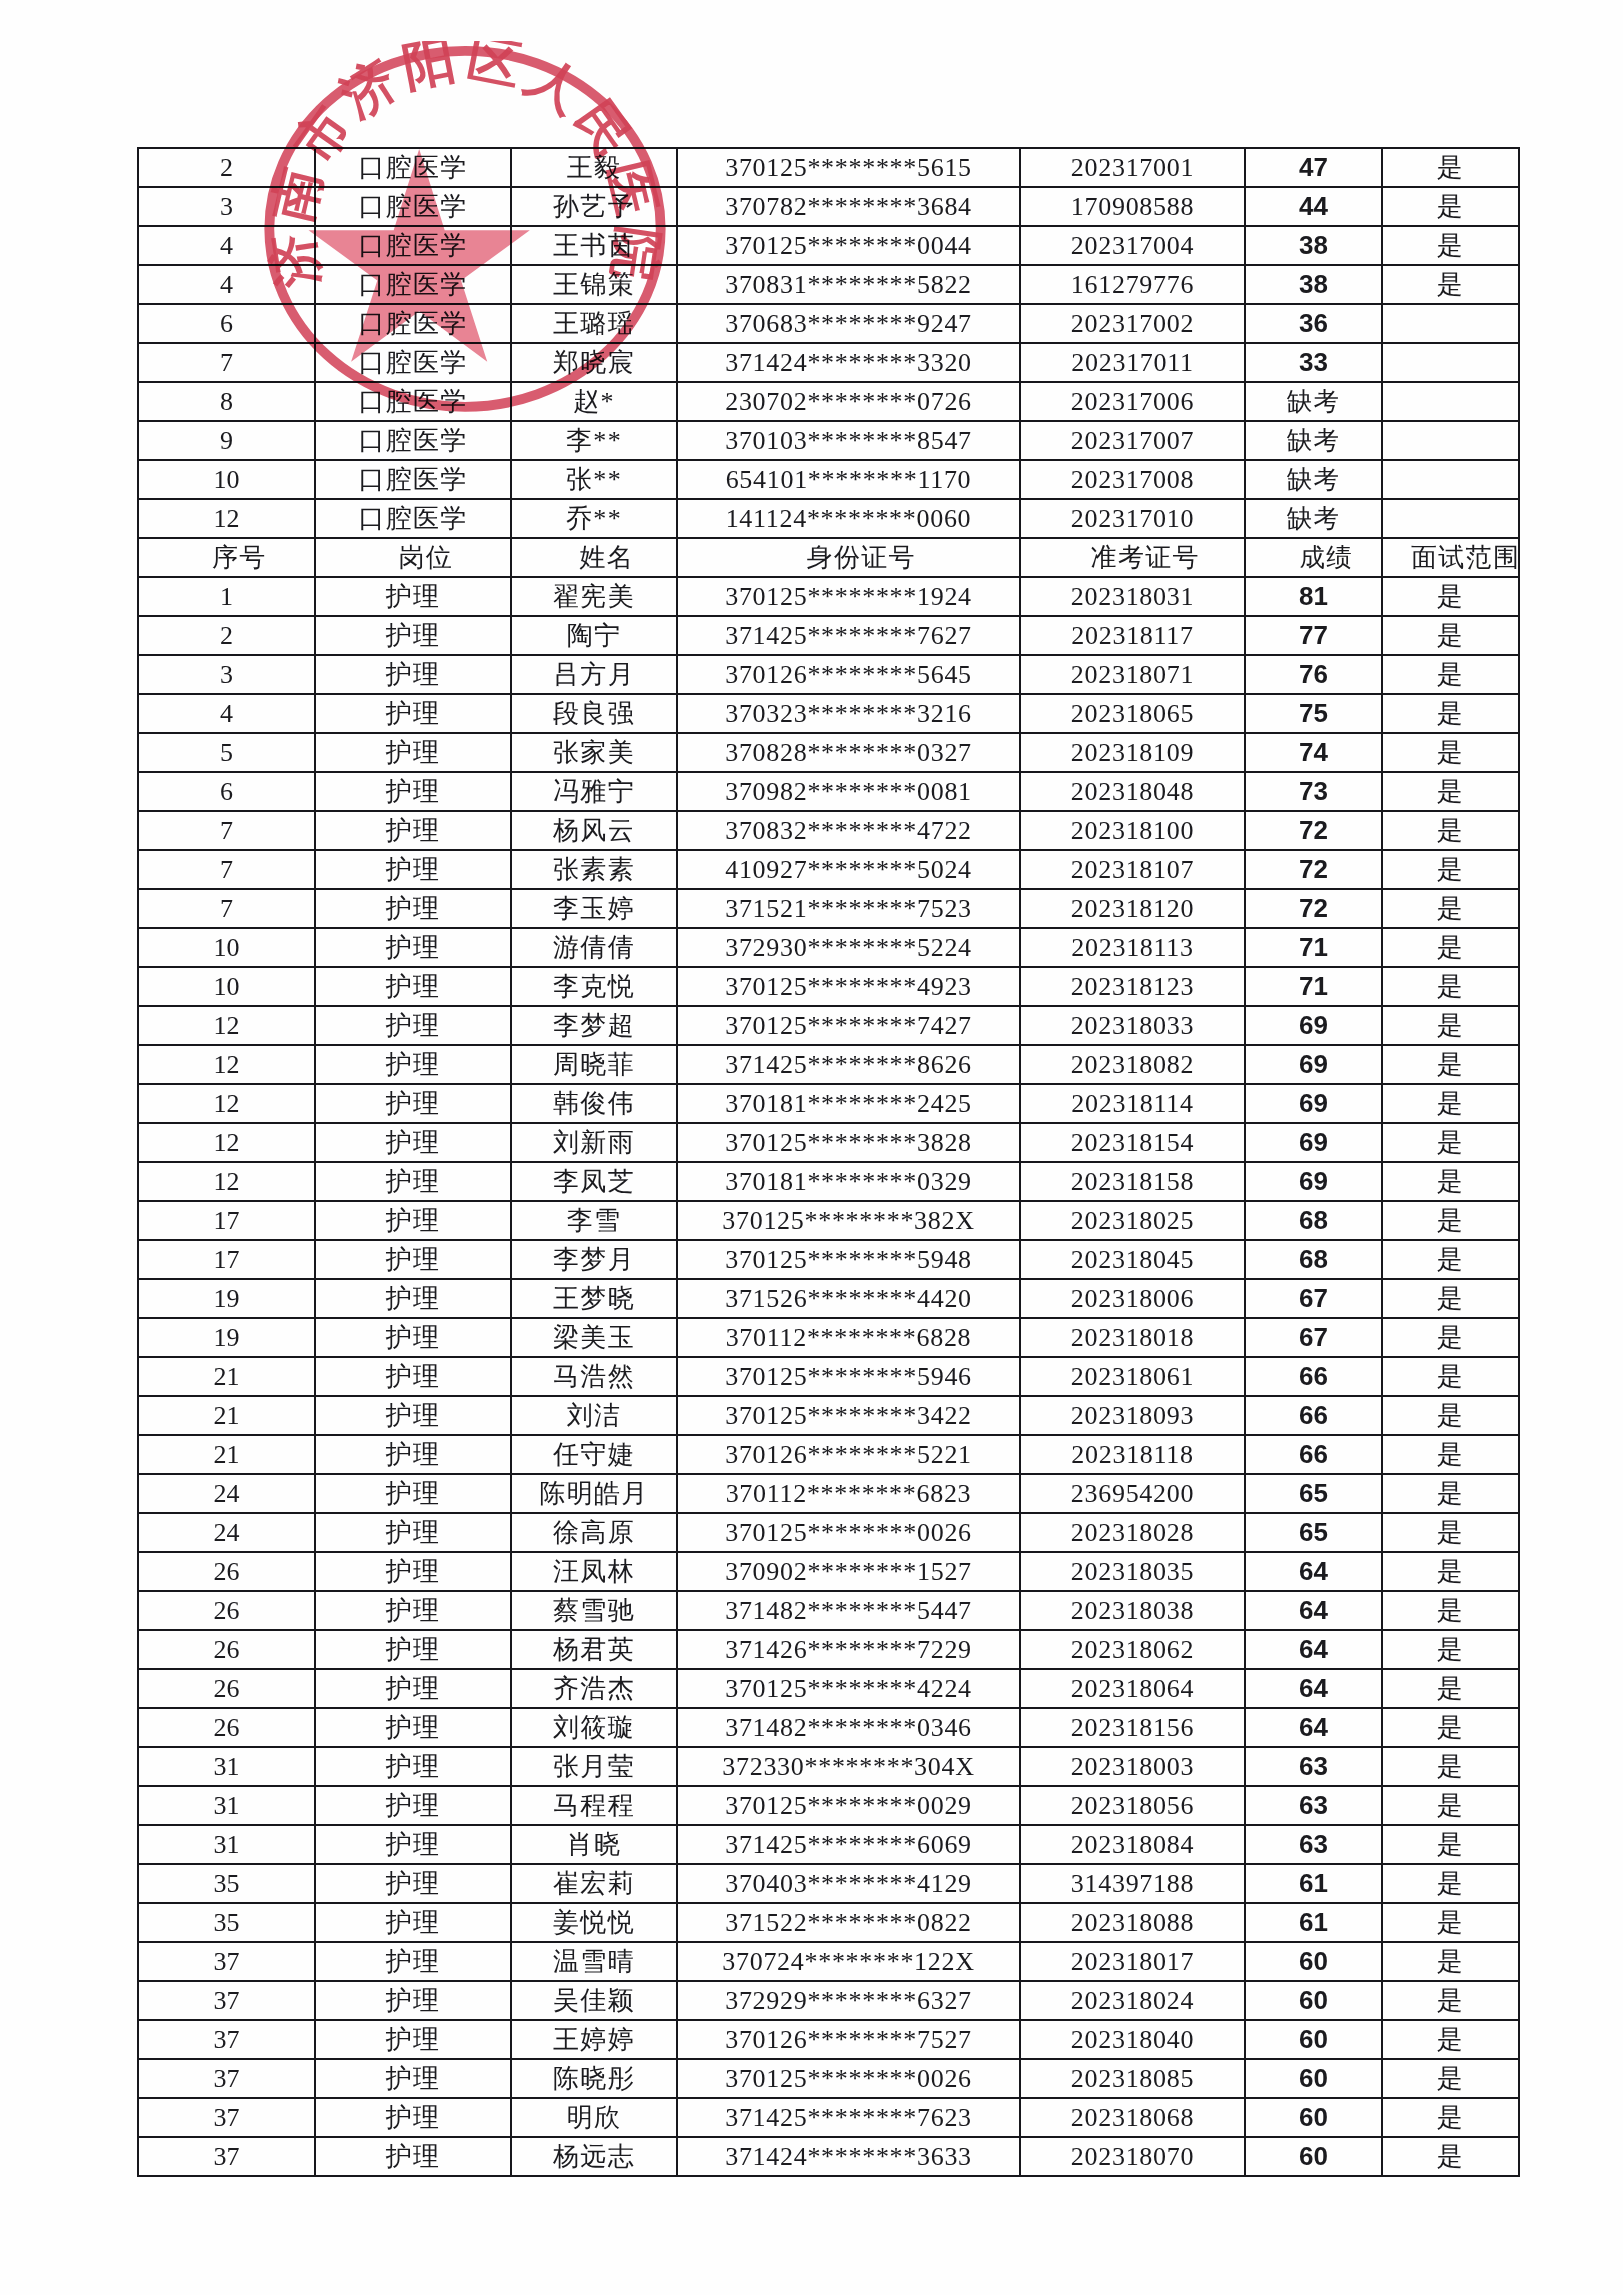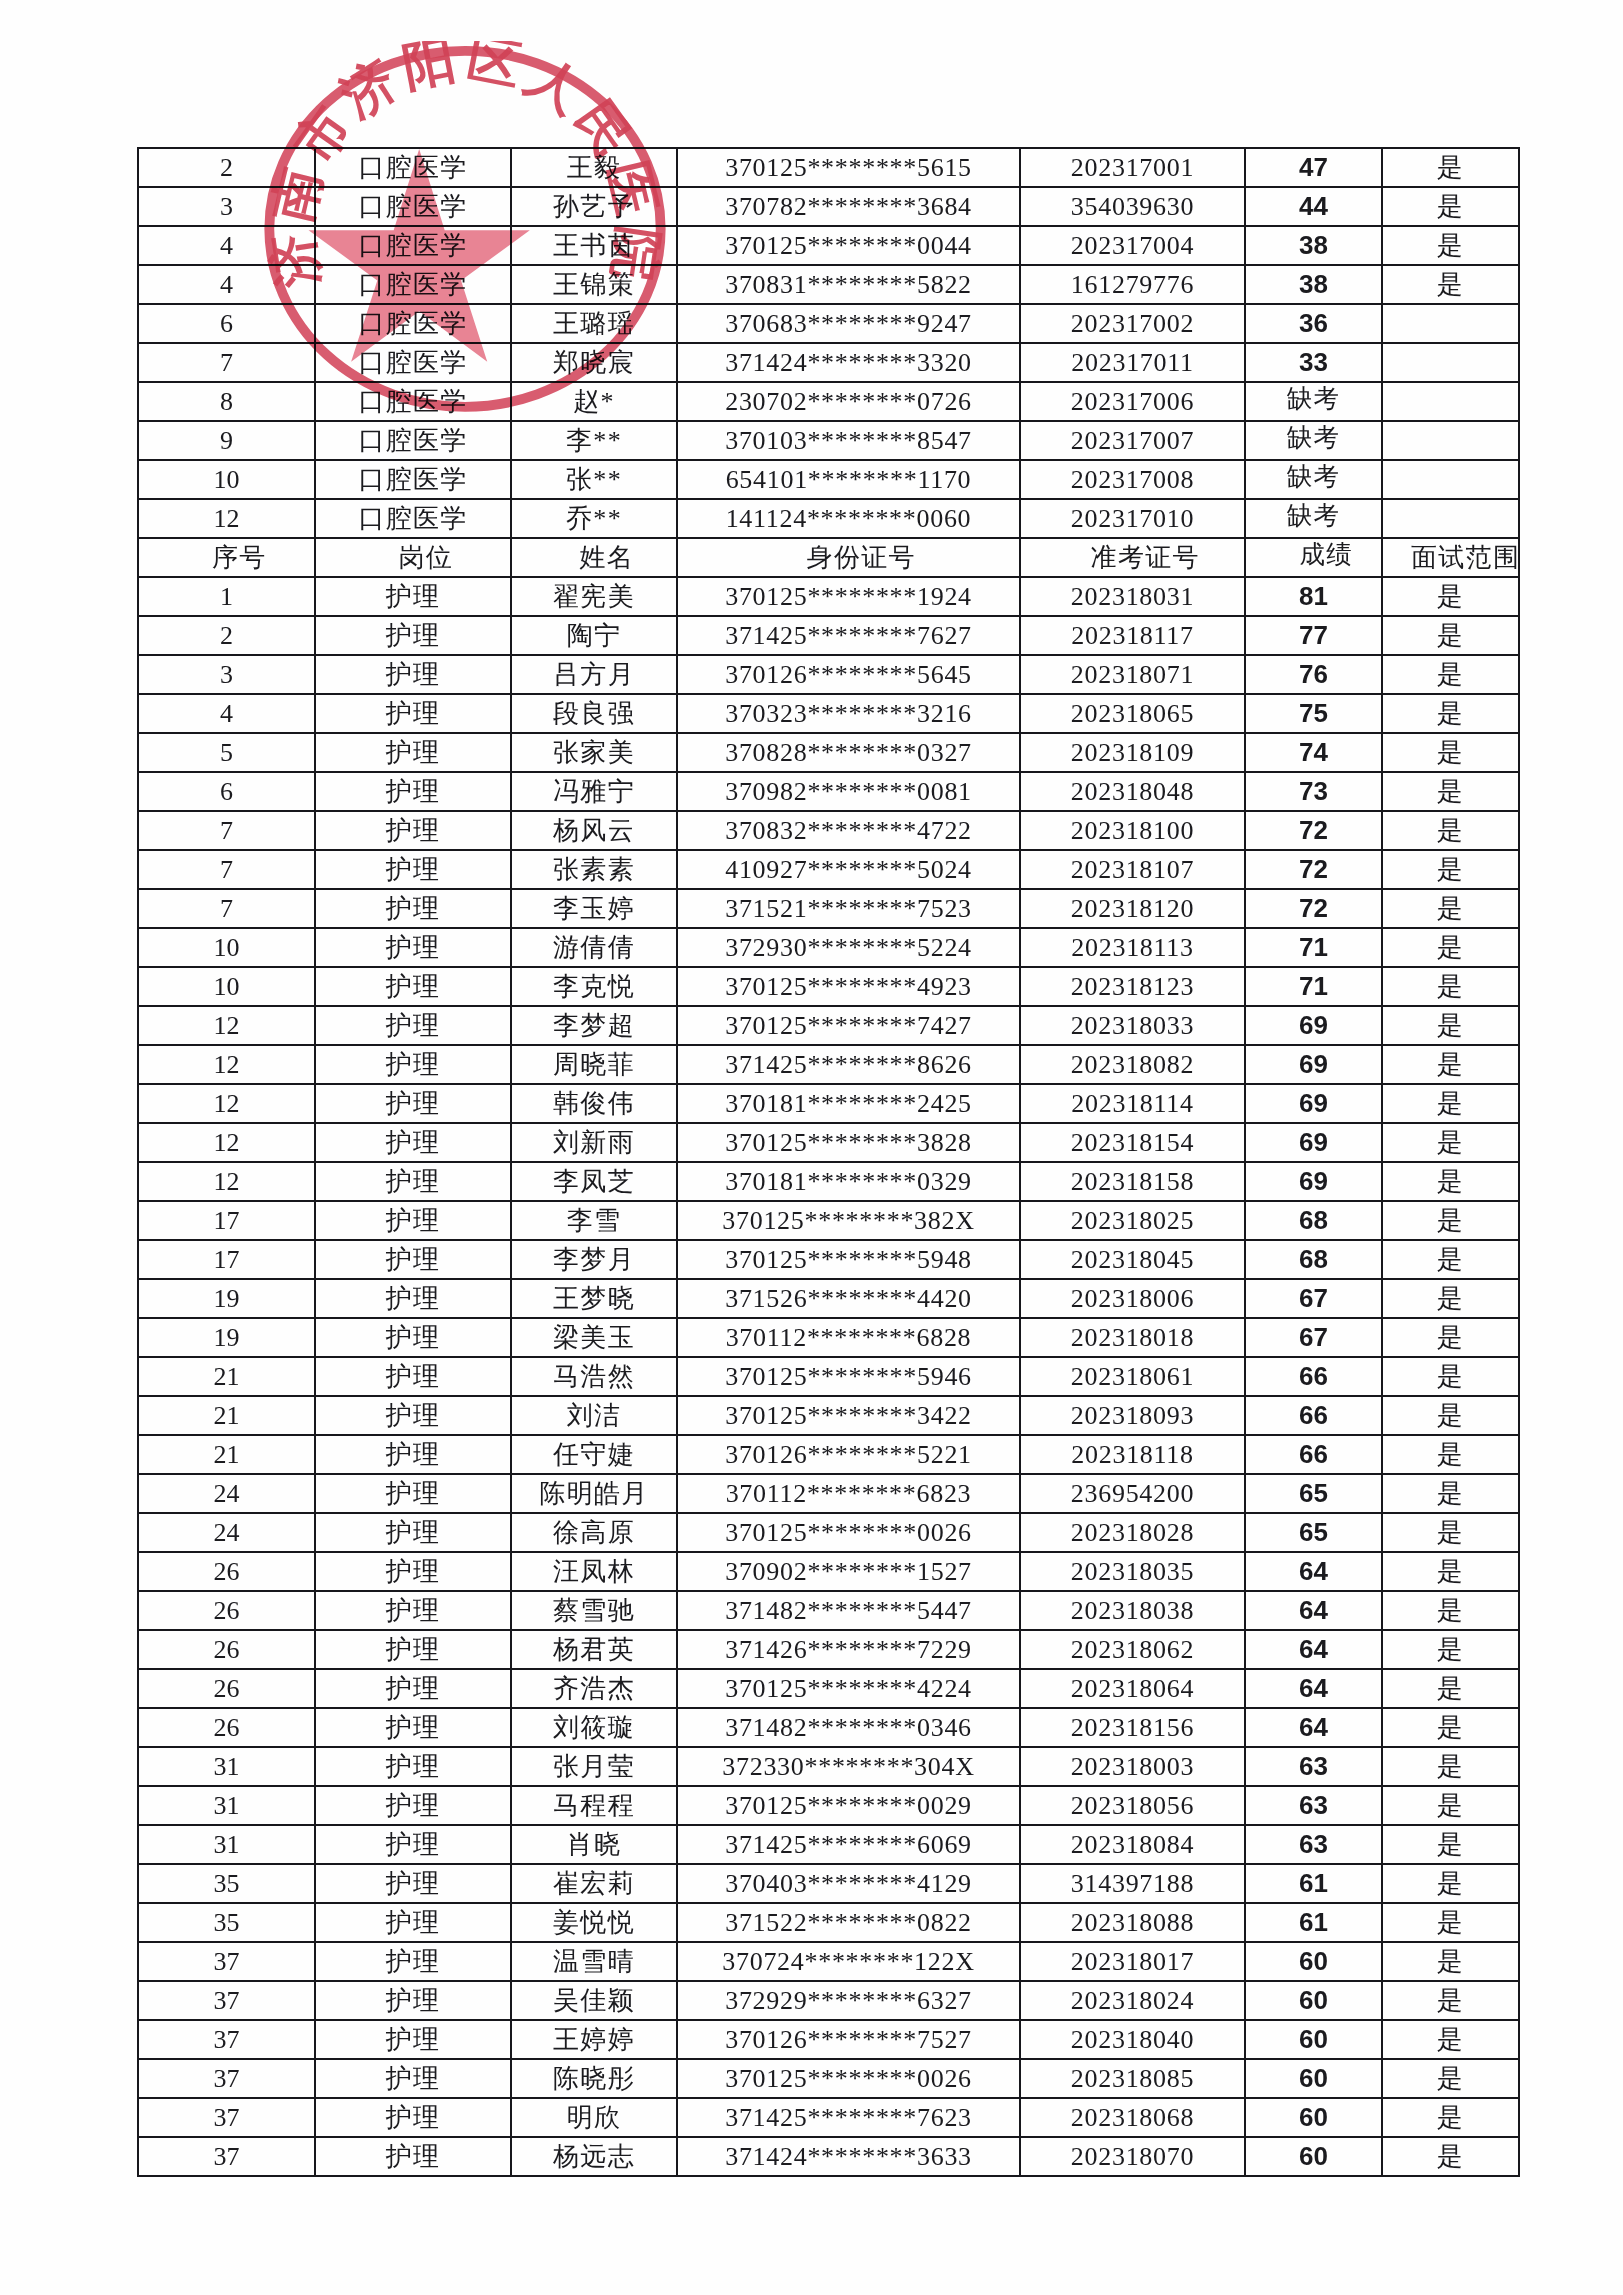--- a/index.html
+++ b/index.html
@@ -27,21 +27,21 @@
     font-size:26px;
     line-height:1.05;
     overflow:hidden;
     white-space:nowrap;
   }
   
   td.c0{font-size:27.5px;}                                   
   td.c1,td.c2{font-size:27px;letter-spacing:1.3px;}          
   td.c3,td.c4{font-size:28px;letter-spacing:0.7px;}          
   td.c5{font-family:"Liberation Sans","DejaVu Sans",sans-serif;font-size:27px;font-weight:600;margin-left:30px;}
-  td.c5.cn{font-family:Liberation Mono, monospace;font-weight:400;font-size:25.5px;letter-spacing:1.3px;border-radius:12px;}
+  td.c5.cn{font-family:Liberation Sans, sans-serif;font-weight:400;font-size:25.5px;letter-spacing:1.3px;border-radius:12px;}
   td.c6{font-size:26px;letter-spacing:1.3px;}
   tr.hdr td{font-size:26px;letter-spacing:1.3px;font-weight:400;padding-left:28px;}
   
   .stamp{
     position:absolute;
     left:254px;top:41px;
     width:422px;height:377px;
     mix-blend-mode:multiply;
     opacity:.93;
     pointer-events:none;
@@ -70,21 +70,21 @@
           <td class="c3">370125********5615</td>
           <td class="c4">202317001</td>
           <td class="c5">47</td>
           <td class="c6">是</td>
         </tr>
         <tr>
           <td class="c0">3</td>
           <td class="c1">口腔医学</td>
           <td class="c2">孙艺予</td>
           <td class="c3">370782********3684</td>
-          <td class="c4">354039630</td>
+          <td class="c4">170908588</td>
           <td class="c5">44</td>
           <td class="c6">是</td>
         </tr>
         <tr>
           <td class="c0">4</td>
           <td class="c1">口腔医学</td>
           <td class="c2">王书茵</td>
           <td class="c3">370125********0044</td>
           <td class="c4">202317004</td>
           <td class="c5">38</td>

